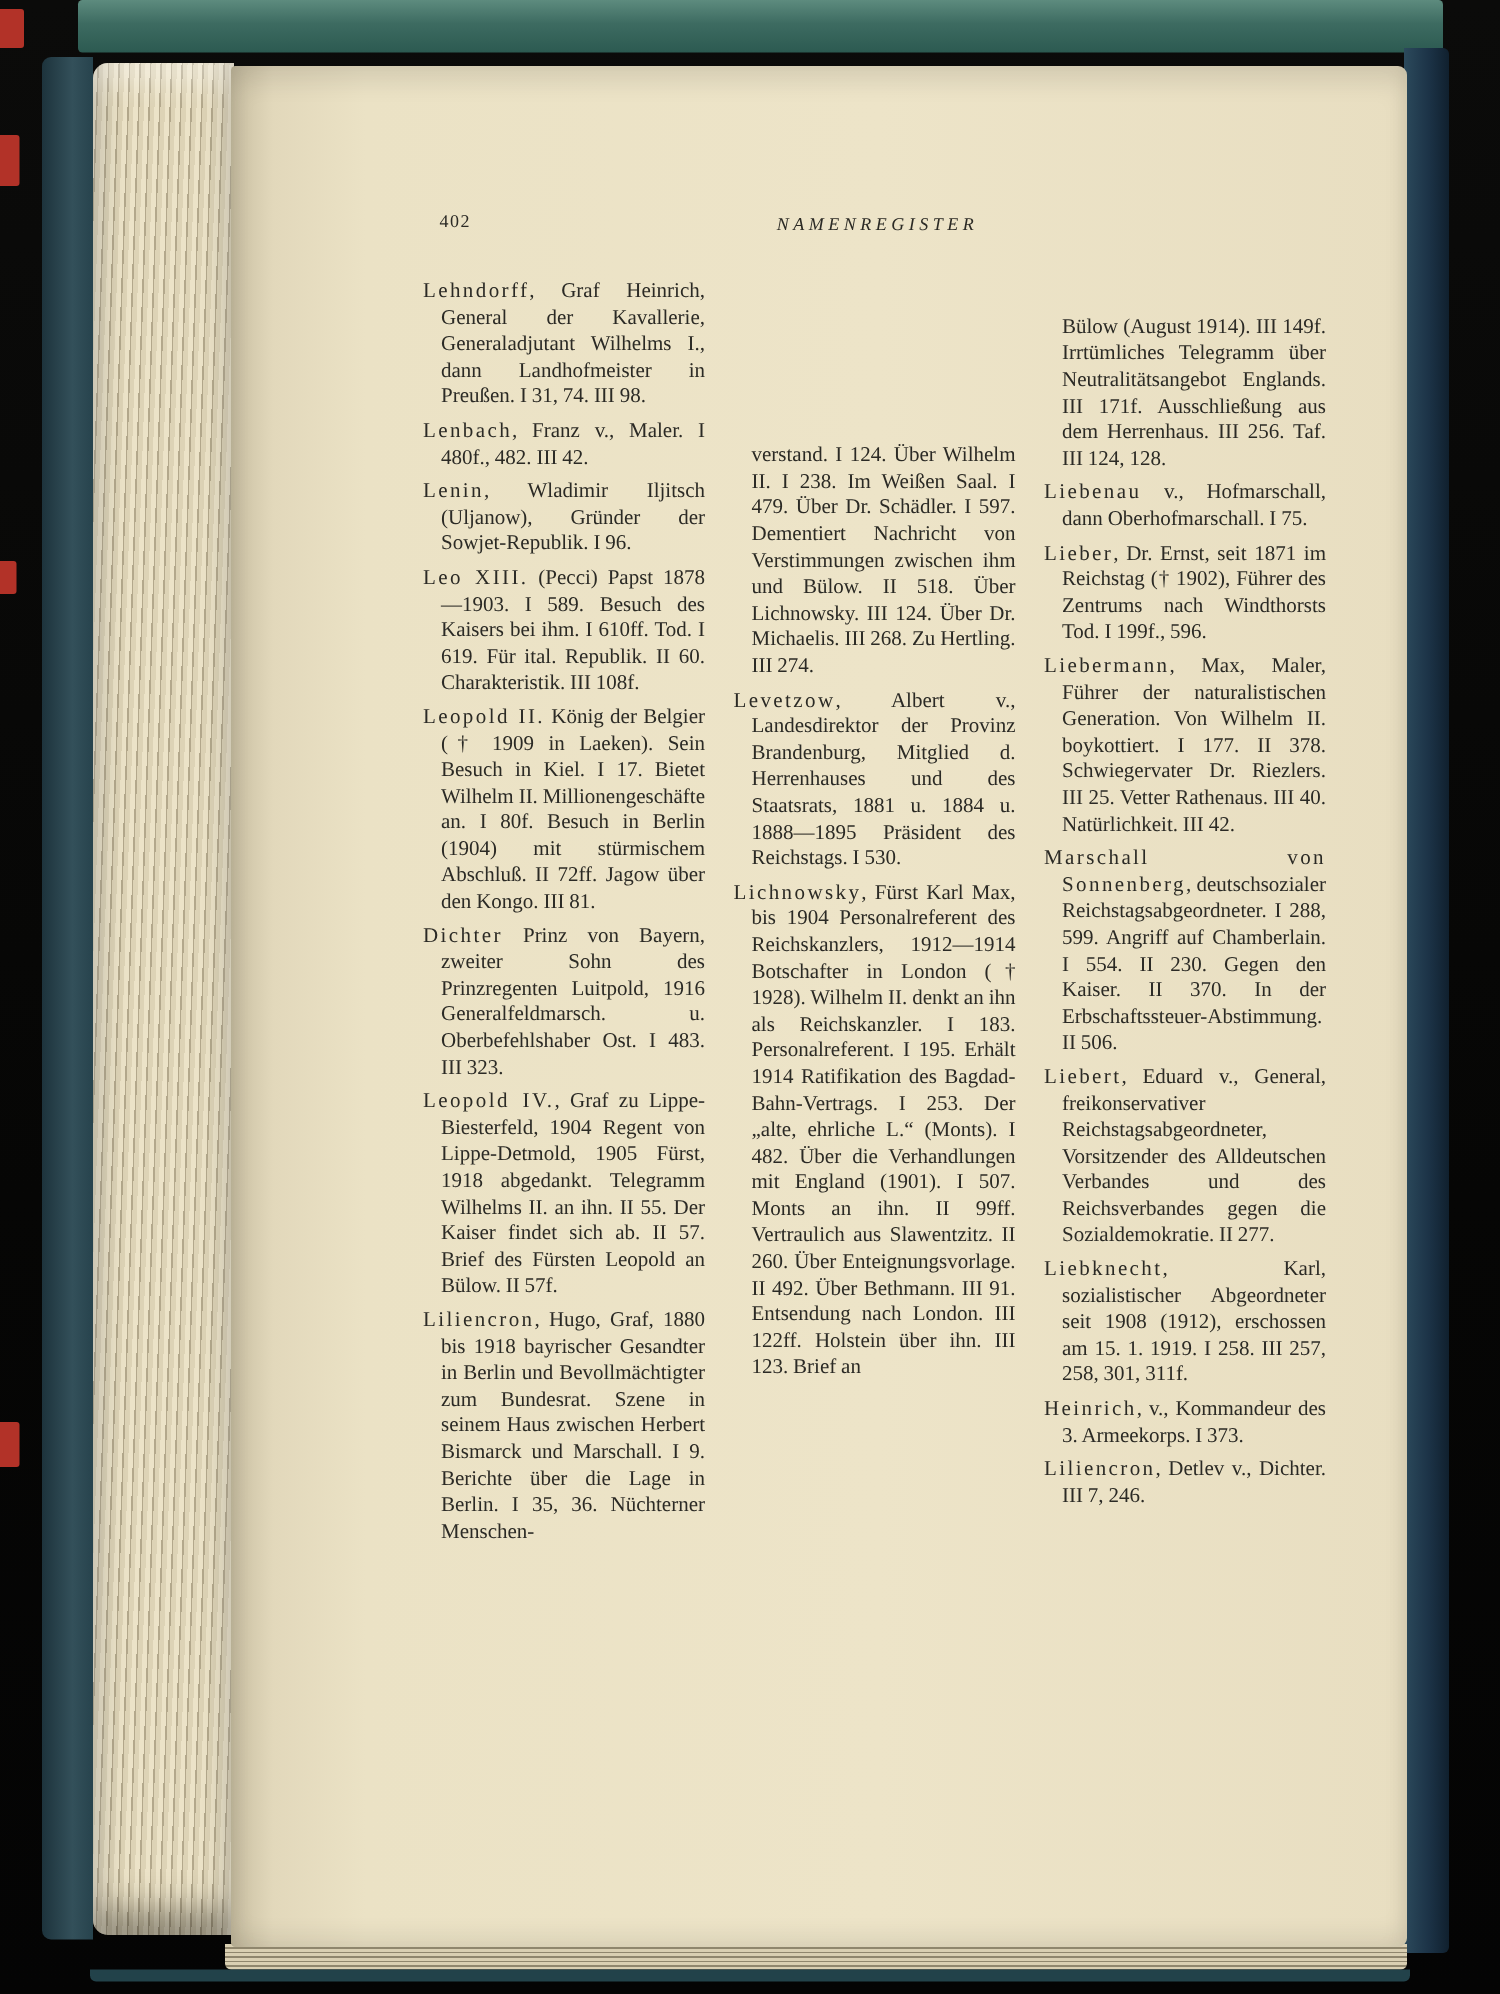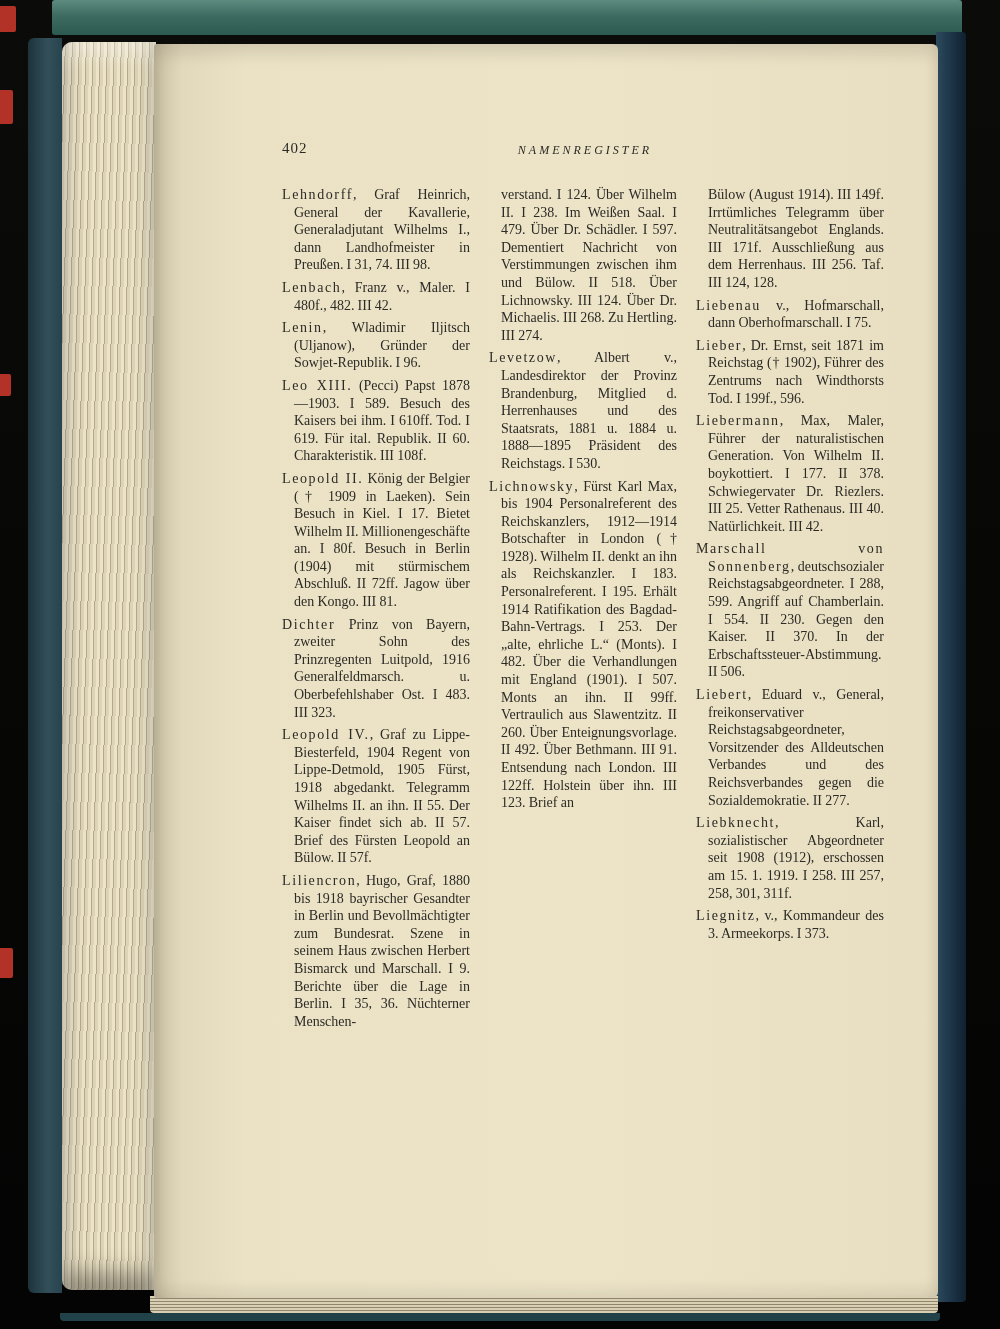--- a/index.html
+++ b/index.html
@@ -58,26 +58,26 @@
     position:absolute; left:154px; top:44px; width:784px; height:1254px;
     background:linear-gradient(90deg,#c9bfa2 0px,#e2d8bb 28px,#ebe2c5 90px,#ede4c8 55%,#e8dec1 100%);
     border-radius:3px 6px 6px 3px;
     box-shadow:inset 0 10px 16px rgba(0,0,0,.10), inset 0 -8px 14px rgba(0,0,0,.08);
     color:#2b2a25;
   }
   .content { position:absolute; left:128px; top:96px; width:606px; }
 
   .page-header { position:relative; height:22px; text-align:center; }
   .page-number {
-    position:absolute; left:0; top:0;
-    font-size:15px; letter-spacing:1px;
+    position:absolute; left:11px; top:0;
+    font-size:12px; letter-spacing:1px;
   }
   .page-title { font-size:12px; letter-spacing:3px;font-style:italic; }
 
-  .columns { display:flex; margin-top:24px; align-items:flex-start; }
+  .columns { display:flex; margin-top:24px; align-items:center; }
   .col { width:188px; }
   .divider { width:1px; background:#55534a; margin:2px 9px 6px 9px; }
 
   .entry {
     font-size:14px; line-height:17.6px;
     text-align:justify;
     padding-left:12px; text-indent:-12px;
     margin-bottom:5px;
     hyphens:auto; -webkit-hyphens:auto;
     word-spacing:-0.02em;
@@ -129,19 +129,20 @@
           </div>
         <div class="divider"></div>
         <div class="col">
             <p class="entry cont">Bülow (August 1914). III 149f. Irrtümliches Telegramm über Neutralitätsangebot Englands. III 171f. Ausschließung aus dem Herrenhaus. III 256. Taf. III 124, 128.</p>
             <p class="entry"><span class="head">Liebenau</span> v., Hofmarschall, dann Oberhofmarschall. I 75.</p>
             <p class="entry"><span class="head">Lieber</span>, Dr. Ernst, seit 1871 im Reichstag († 1902), Führer des Zentrums nach Windthorsts Tod. I 199f., 596.</p>
             <p class="entry"><span class="head">Liebermann</span>, Max, Maler, Führer der naturalistischen Generation. Von Wilhelm II. boykottiert. I 177. II 378. Schwiegervater Dr. Riezlers. III 25. Vetter Rathenaus. III 40. Natürlichkeit. III 42.</p>
             <p class="entry"><span class="head">Marschall von Sonnenberg</span>, deutschsozialer Reichstagsabgeordneter. I 288, 599. Angriff auf Chamberlain. I 554. II 230. Gegen den Kaiser. II 370. In der Erbschaftssteuer-Abstimmung. II 506.</p>
             <p class="entry"><span class="head">Liebert</span>, Eduard v., General, freikonservativer Reichstagsabgeordneter, Vorsitzender des Alldeutschen Verbandes und des Reichsverbandes gegen die Sozialdemokratie. II 277.</p>
             <p class="entry"><span class="head">Liebknecht</span>, Karl, sozialistischer Abgeordneter seit 1908 (1912), erschossen am 15. 1. 1919. I 258. III 257, 258, 301, 311f.</p>
-            <p class="entry"><span class="head">Liegnitz</span>, v., Kommandeur des 3. Armeekorps. I 373.</p>
+            <p class="entry"><span class="head">Heinrich</span>, v., Kommandeur des 3. Armeekorps. I 373.</p>
+            <p class="entry"><span class="head">Liliencron</span>, Detlev v., Dichter. III 7, 246.</p>
           </div>
       </div>
 
     </div>
   </div>
 </div>
 
 </body></html>

